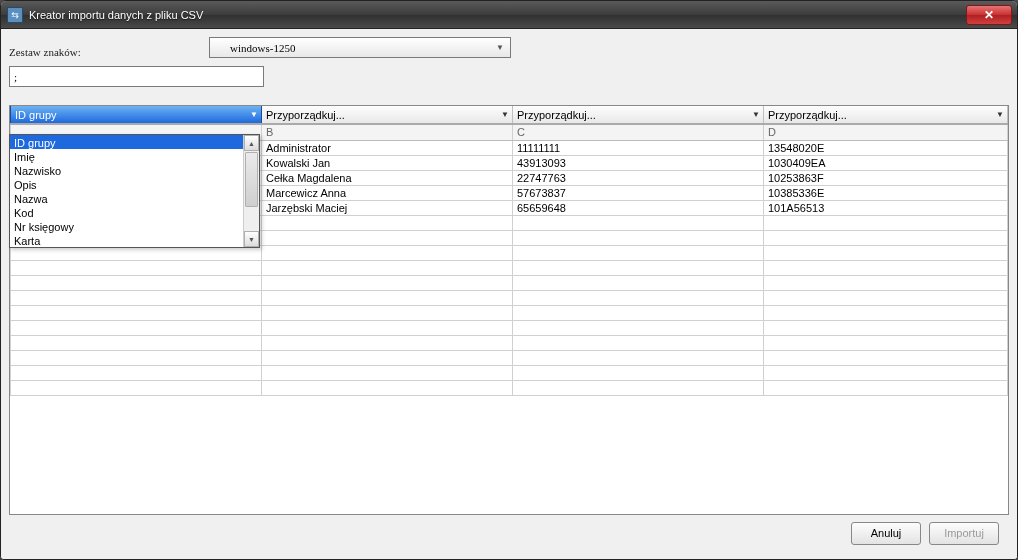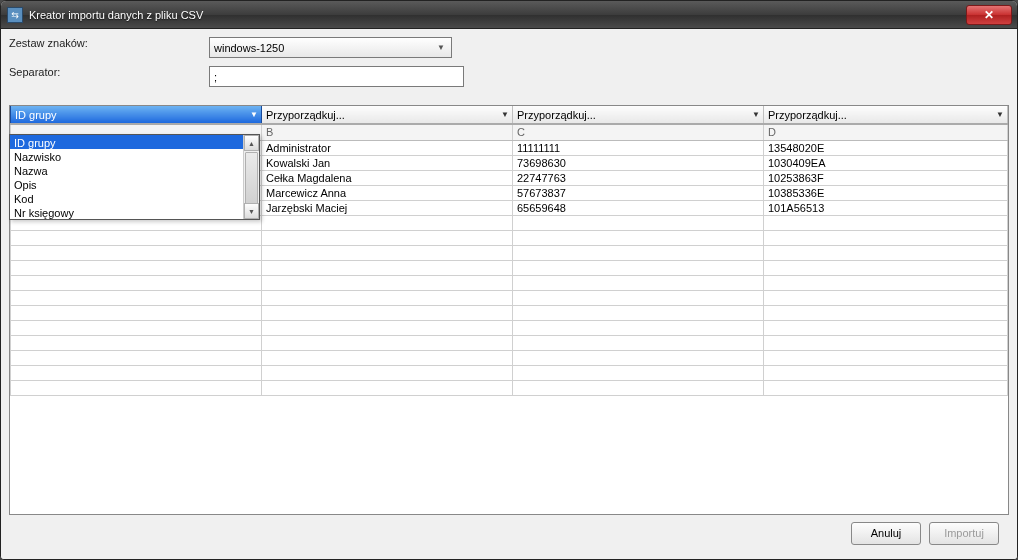--- a/index.html
+++ b/index.html
@@ -53,30 +53,31 @@
   .content {
     flex: 1;
     background: #f0f0f0;
     padding: 8px;
     display: flex;
     flex-direction: column;
     position: relative;
   }
   .form-row {
     display: flex;
-    align-items: flex-start;
+    align-items: flex-end;
     margin-bottom: 8px;
+    font-family: Liberation Serif, serif;
   }
   .form-row label { width: 200px; color: #222; }
   .combo {
-    width: 243px; height: 21px;
+    width: 302px; height: 21px;
     border: 1px solid #7a7a7a;
     background: linear-gradient(#fff,#e8e8e8);
     display: flex; align-items: center;
-    padding: 0 4px;
+    padding: 0 20px;
     position: relative;
   }
   .combo .arrow {
     position: absolute; right: 2px; top: 2px;
     width: 16px; height: 15px;
     display:flex;align-items:center;justify-content:center;
     color:#555;font-size:8px;
   }
   .textin {
     width: 255px; height: 21px;
@@ -209,21 +210,20 @@
 
     <div class="form-row">
       <label>Zestaw znaków:</label>
       <div class="combo">
         <span>windows-1250</span>
         <span class="arrow">▼</span>
       </div>
     </div>
 
     <div class="form-row">
-      <label>Separator:</label>
       <div class="textin">
         <span>;</span>
       </div>
     </div>
 
     <div class="grid-wrap">
       <table class="grid">
         <colgroup>
           <col style="width:251px">
           <col style="width:251px">
@@ -259,21 +259,21 @@
             </tr>
             <tr>
               <td></td>
               <td>Administrator</td>
               <td>11111111</td>
               <td>13548020E</td>
             </tr>
             <tr>
               <td></td>
               <td>Kowalski Jan</td>
-              <td>73698630</td>
+              <td>43913093</td>
               <td>1030409EA</td>
             </tr>
             <tr>
               <td>7</td>
               <td>Cełka Magdalena</td>
               <td>22747763</td>
               <td>10253863F</td>
             </tr>
             <tr>
               <td>8</td>
@@ -359,25 +359,27 @@
               <td></td>
               <td></td>
             </tr>
           </tbody>
       </table>
     </div>
 
     <div class="dropdown">
       <div id="dropdown-items">
           <div class="ditem selected">ID grupy</div>
+          <div class="ditem">Imię</div>
           <div class="ditem">Nazwisko</div>
+          <div class="ditem">Opis</div>
           <div class="ditem">Nazwa</div>
-          <div class="ditem">Opis</div>
           <div class="ditem">Kod</div>
           <div class="ditem">Nr księgowy</div>
+          <div class="ditem">Karta</div>
         </div>
       <div class="scroll">
         <div class="sbtn">▲</div>
         <div class="thumb"></div>
         <div class="sbtn bot">▼</div>
       </div>
     </div>
 
     <div class="footer">
       <div class="btn">

